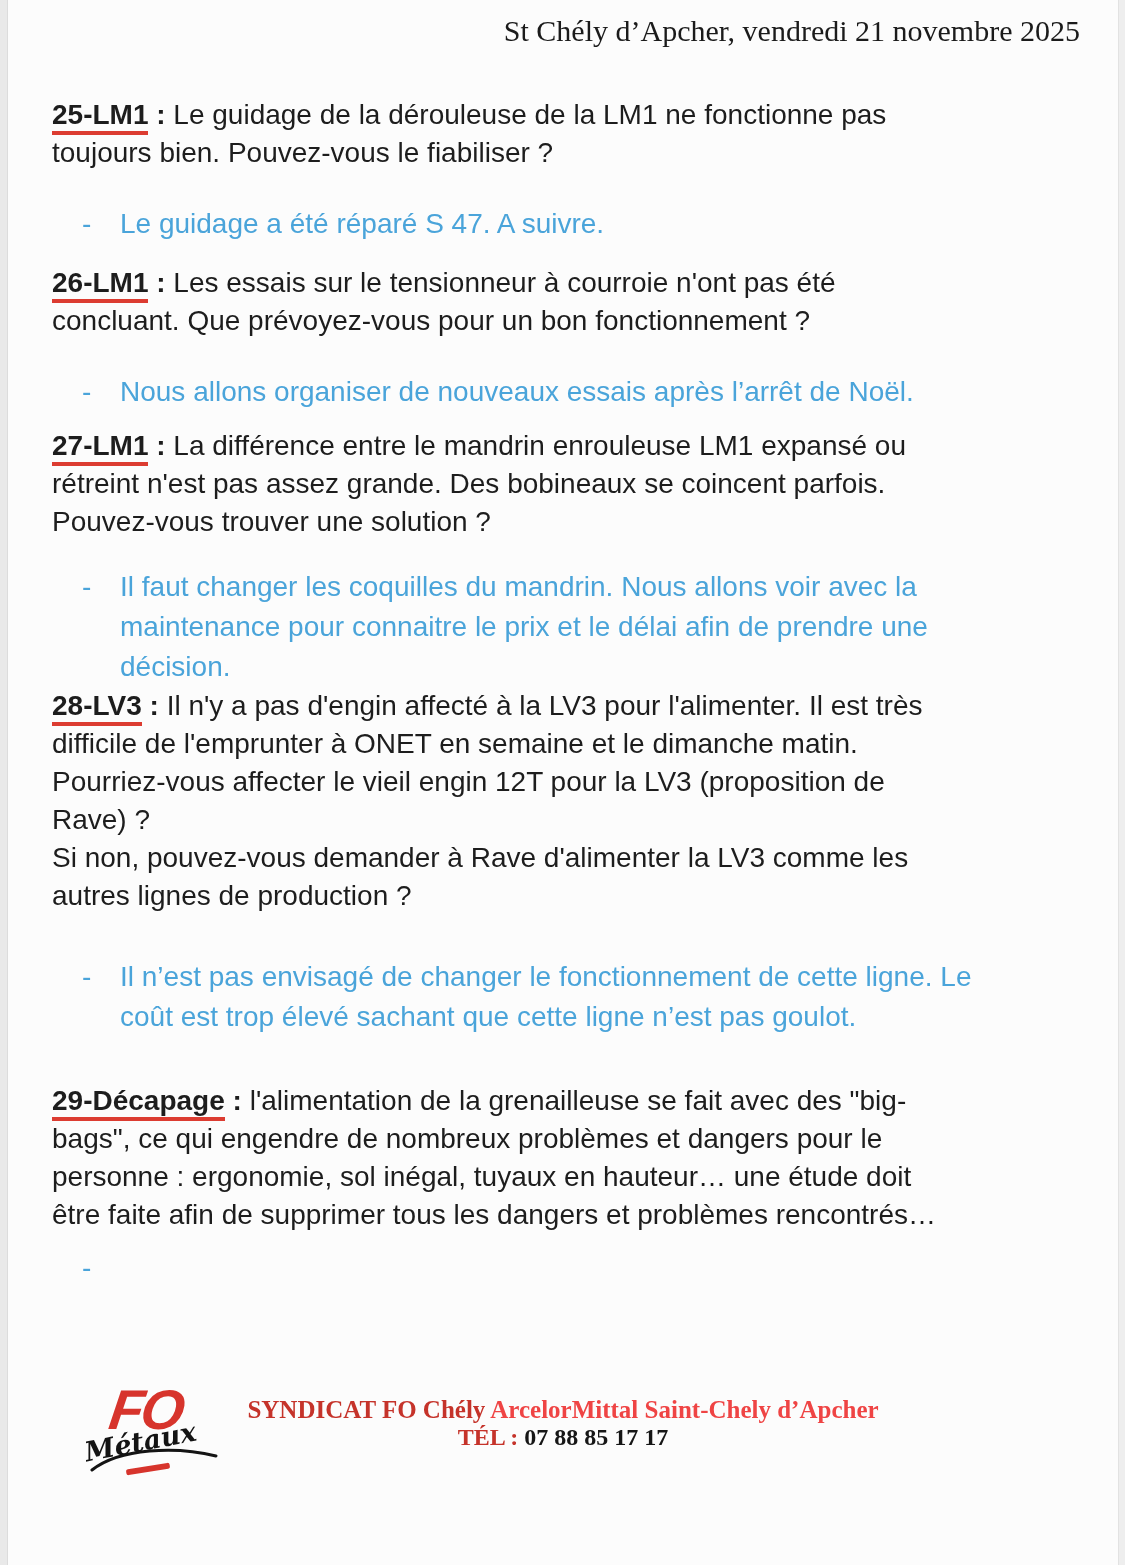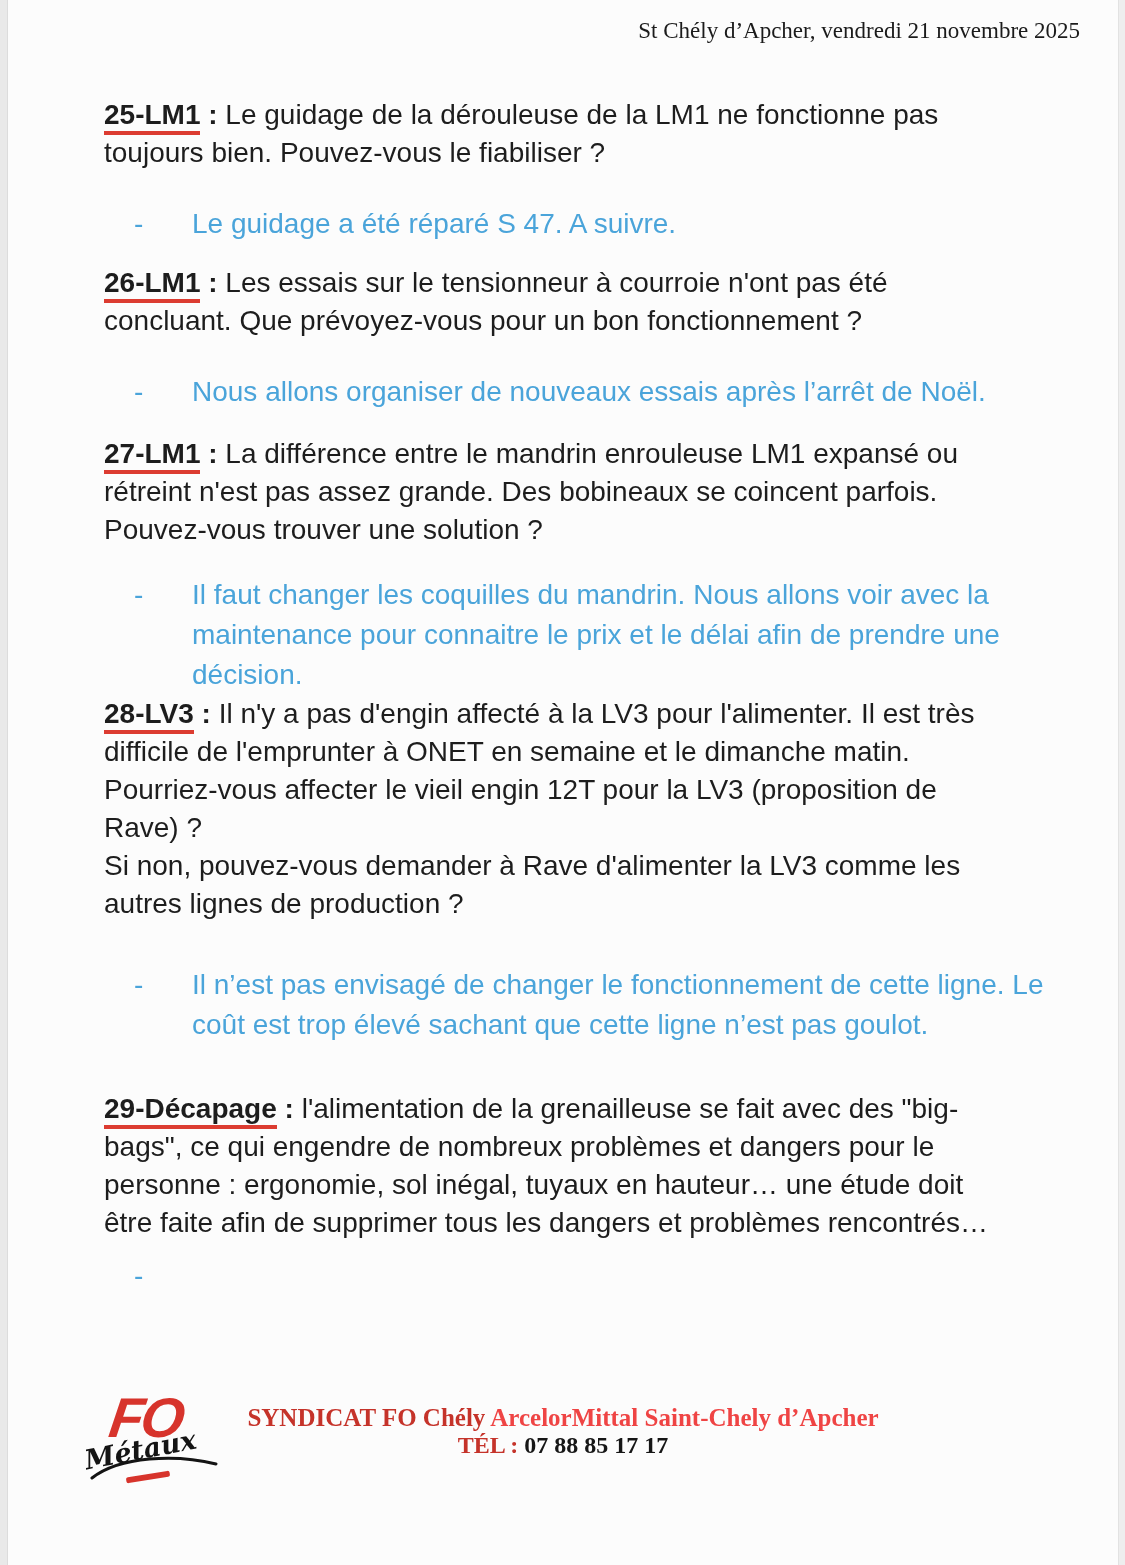--- a/index.html
+++ b/index.html
@@ -19,47 +19,47 @@
     background:#eeeeee;border-left:1px solid #e2e2e2;
   }
   .page{
     position:absolute;left:8px;right:7px;top:0;bottom:0;
     background:#fcfcfc;
   }
   .dateline{
     padding-top:16px;padding-right:38px;
     text-align:right;
     font-family:"Liberation Serif", serif;
-    font-size:23px;line-height:30px;color:#1b1b1b;
+    font-size:30px;line-height:30px;color:#1b1b1b;
   }
-  .content{padding-left:96px;padding-right:52px;}
+  .content{padding-left:44px;padding-right:52px;}
   .q{
     margin:0;
     font-size:28px;line-height:38px;color:#1d1d1d;
   }
   .qlabel{
     font-weight:700;
     border-bottom:4px solid #dc3c31;
     padding-bottom:1px;
   }
   .qsep{font-weight:700;white-space:pre;}
   .qtext{white-space:pre-line;}
   .ans{
     display:flex;
     margin-left:30px;
     color:#4aa4da;
     font-size:28px;line-height:40px;
   }
   .dash{flex:0 0 38px;width:38px;}
-  .atext{white-space:pre-line;margin-left:20px;}
+  .atext{white-space:pre-line;}
   .q25{margin-top:50px}
   .a25{margin-top:32px}
   .q26{margin-top:20px}
   .a26{margin-top:32px}
-  .q27{margin-top:23px}
+  .q27{margin-top:15px}
   .a27{margin-top:26px}
   .q28{}
   .a28{margin-top:42px}
   .q29{margin-top:45px}
   .a29{margin-top:14px}
   .footer{
     position:relative;
     margin-top:104px;
     height:110px;
     font-family:"Liberation Serif", serif;

